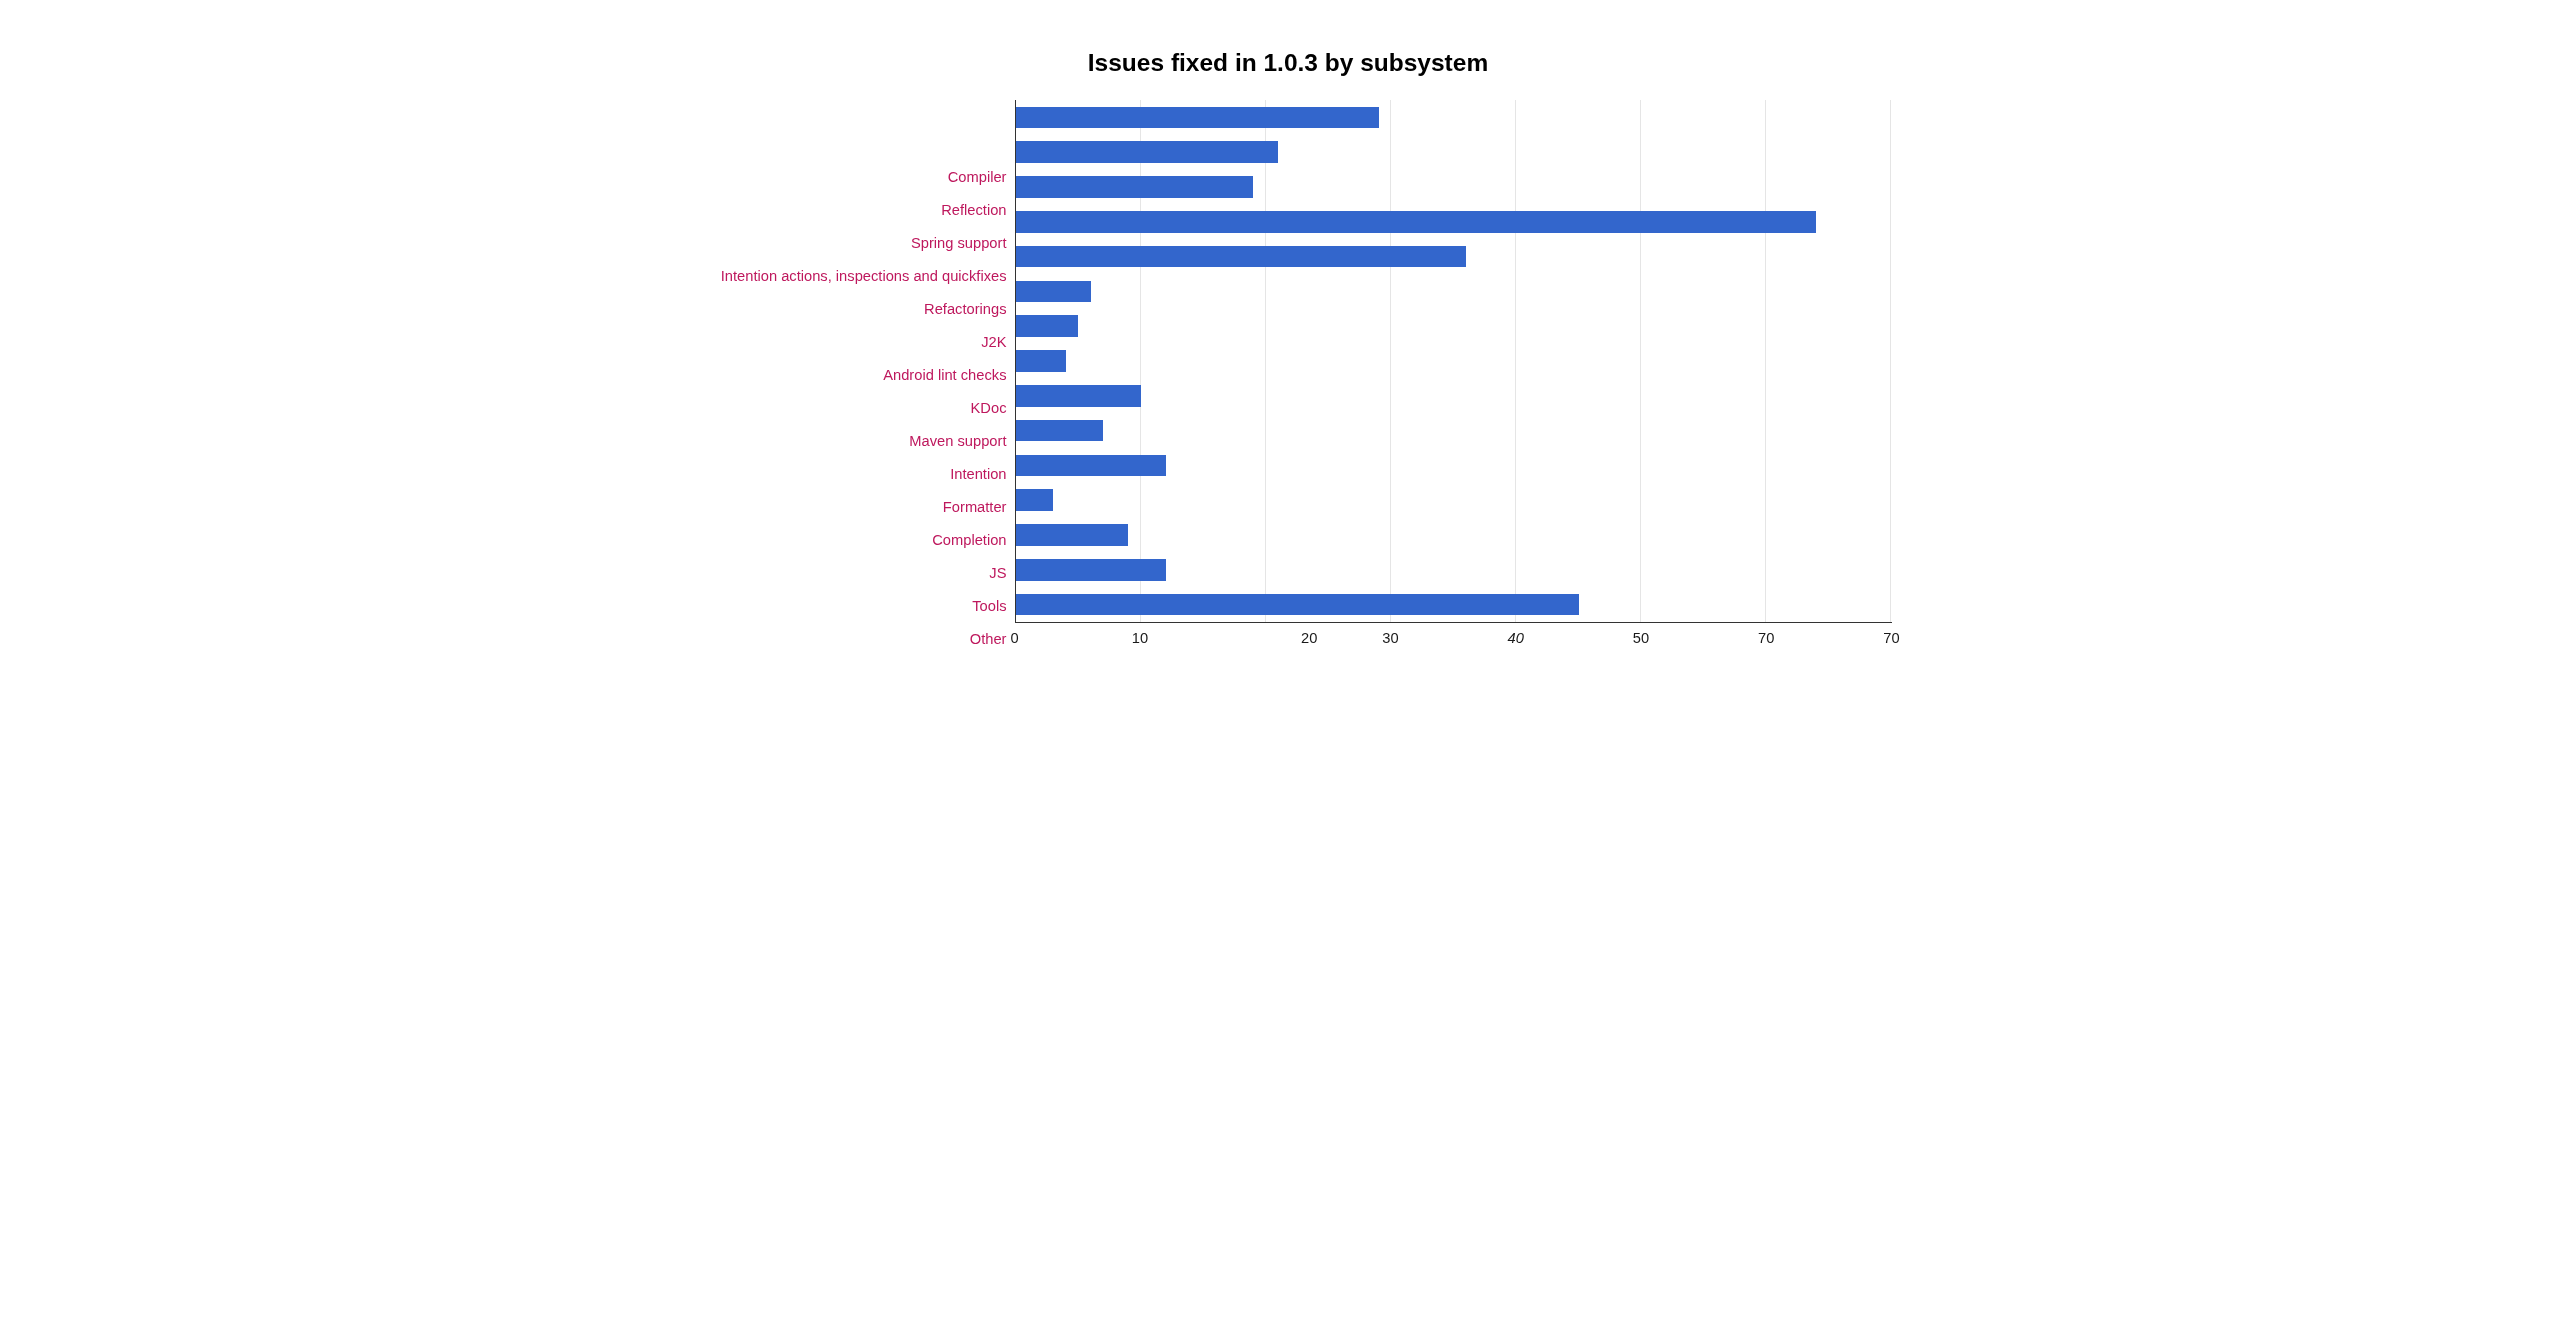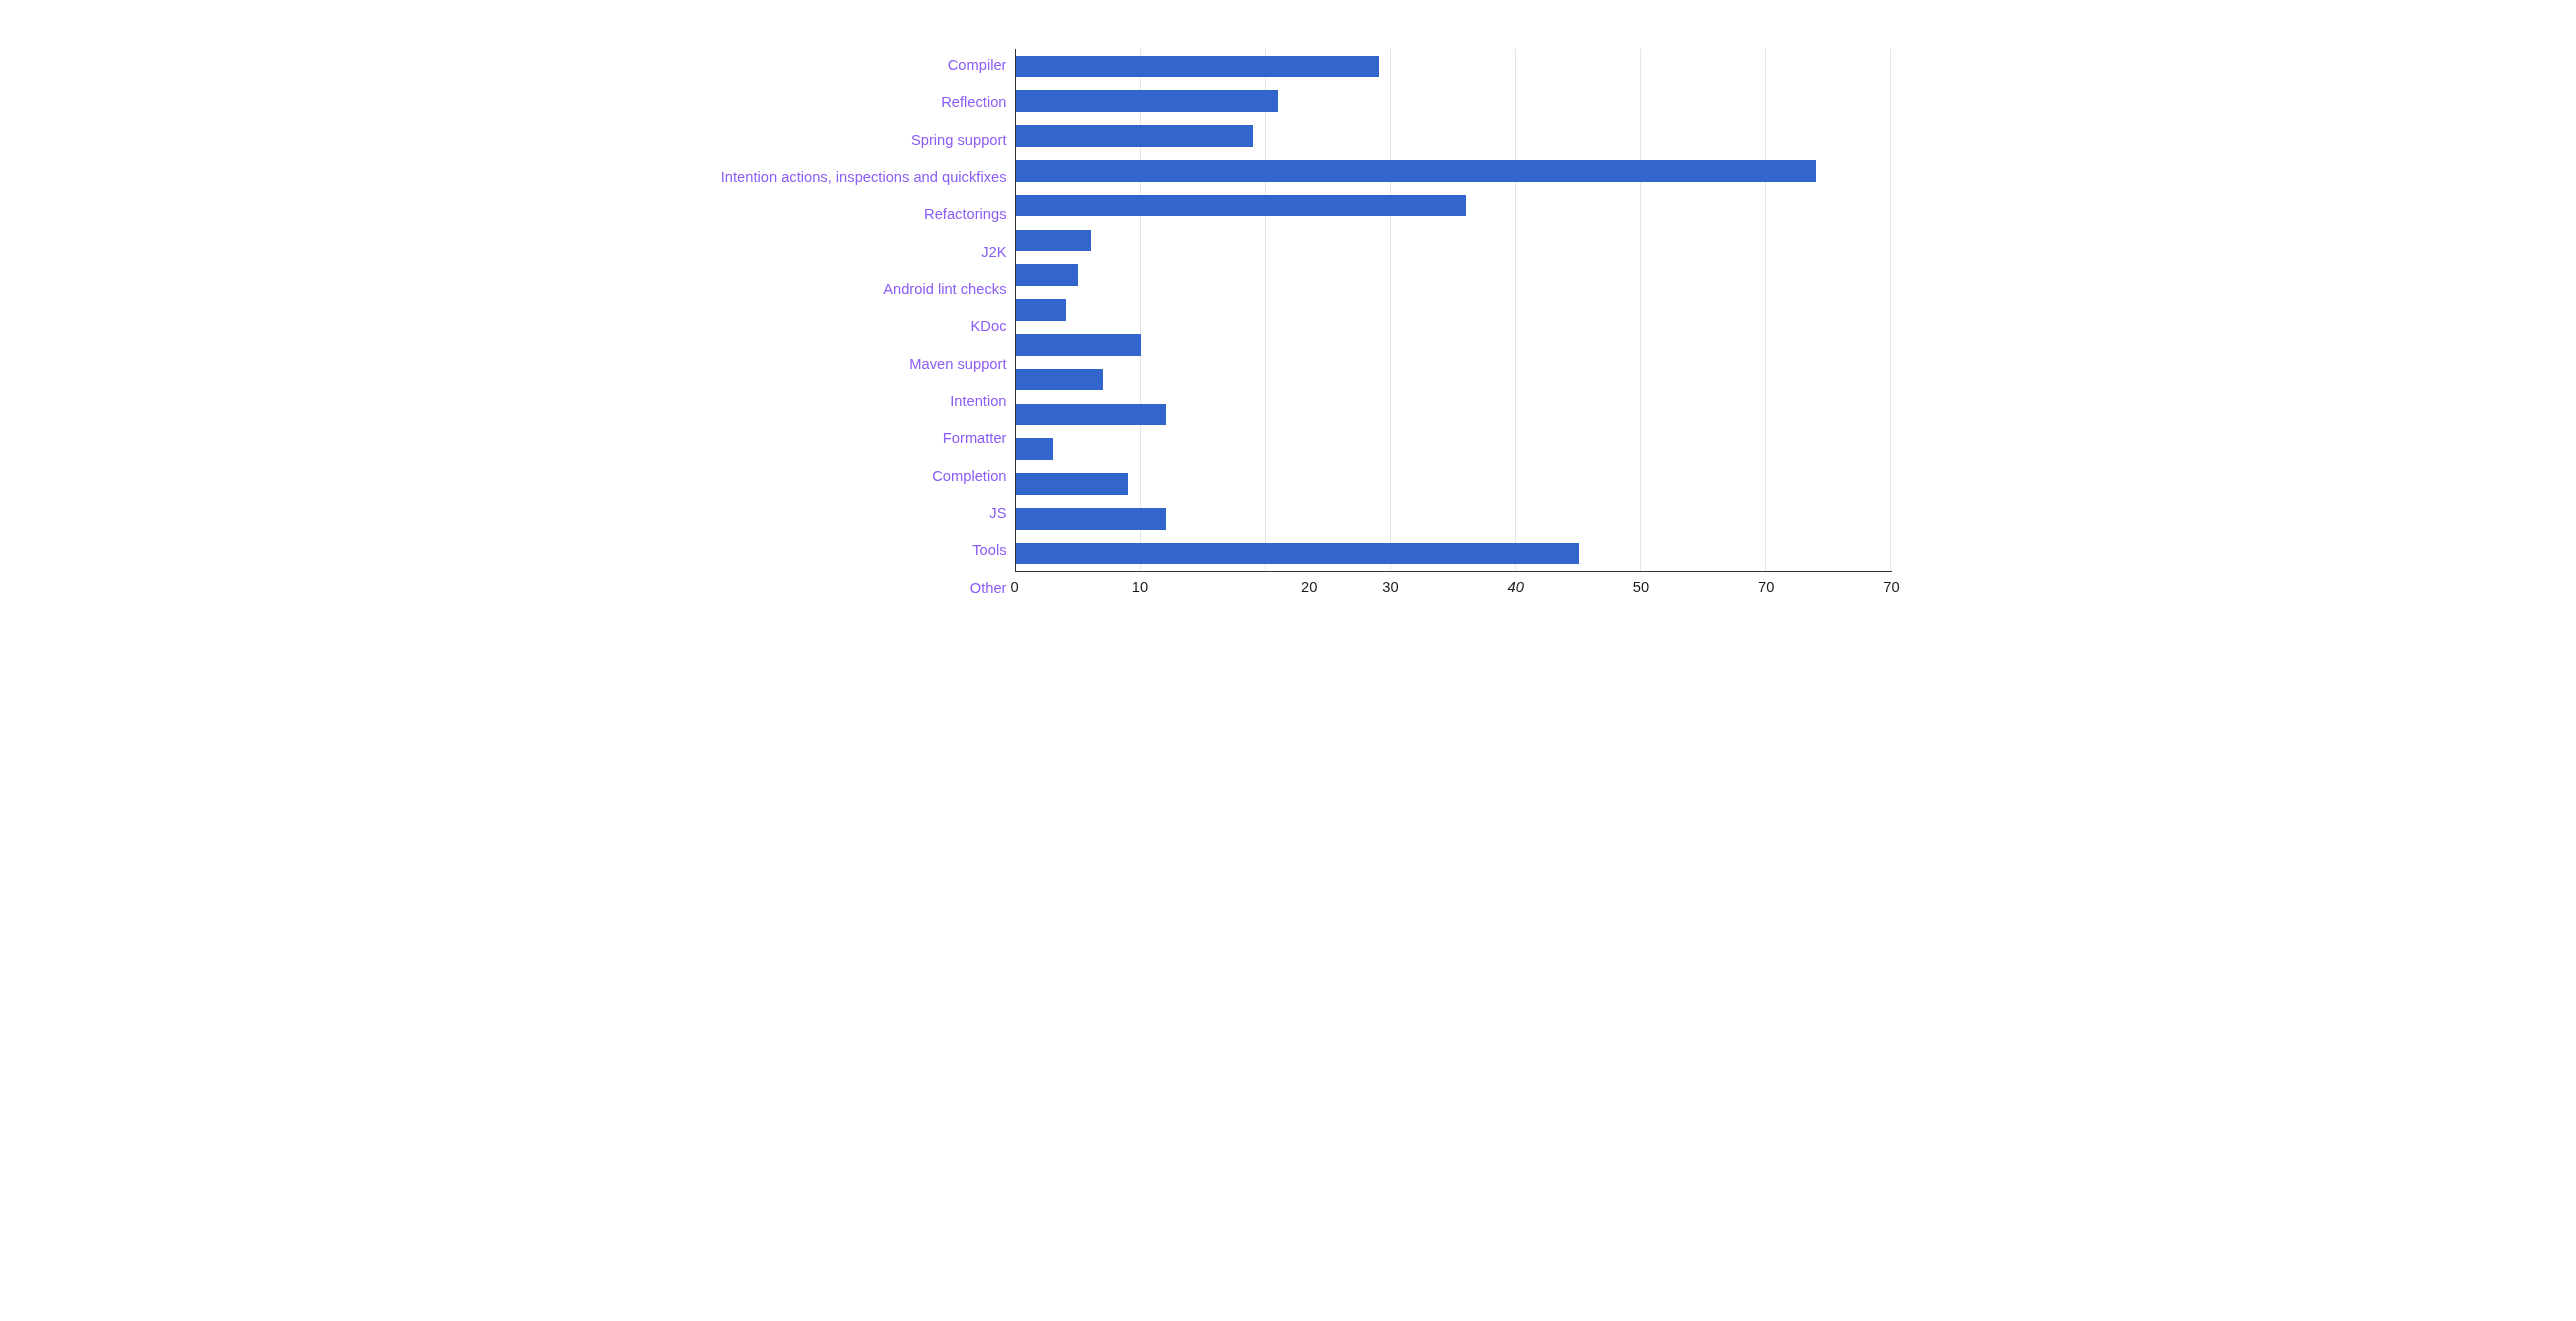--- a/index.html
+++ b/index.html
@@ -19,26 +19,26 @@
     text-align: center;
     margin-bottom: 23px;
   }
   .chart-body {
     display: flex;
     align-items: stretch;
   }
   .y-labels {
     display: flex;
     flex-direction: column;
-    justify-content: space-between;
+    justify-content: flex-end;
     text-align: right;
     padding-right: 8.2px;
     width: 322px;
     font-size: 14.7px;
-    color: #8b5cf6;
+    color: #be185d;
   }
   .y-labels .ylab {
     height: 33px;
     line-height: 33px;
     white-space: nowrap;
   }
   .plot-col {
     flex: 1;
     display: flex;
     flex-direction: column;
@@ -83,20 +83,21 @@
     top: 6.5px;
     transform: translateX(-50%);
     font-size: 14.7px;
     color: #1a1a1a;
   }
 </style>
 </head>
 <body>
 
 <div class="chart-wrap">
+  <div class="chart-title">Issues fixed in 1.0.3 by subsystem</div>
 
   <div class="chart-body">
     <div class="y-labels" id="y-labels">
         <div class="ylab">Compiler</div>
         <div class="ylab">Reflection</div>
         <div class="ylab">Spring support</div>
         <div class="ylab">Intention actions, inspections and quickfixes</div>
         <div class="ylab">Refactorings</div>
         <div class="ylab">J2K</div>
         <div class="ylab">Android lint checks</div>

